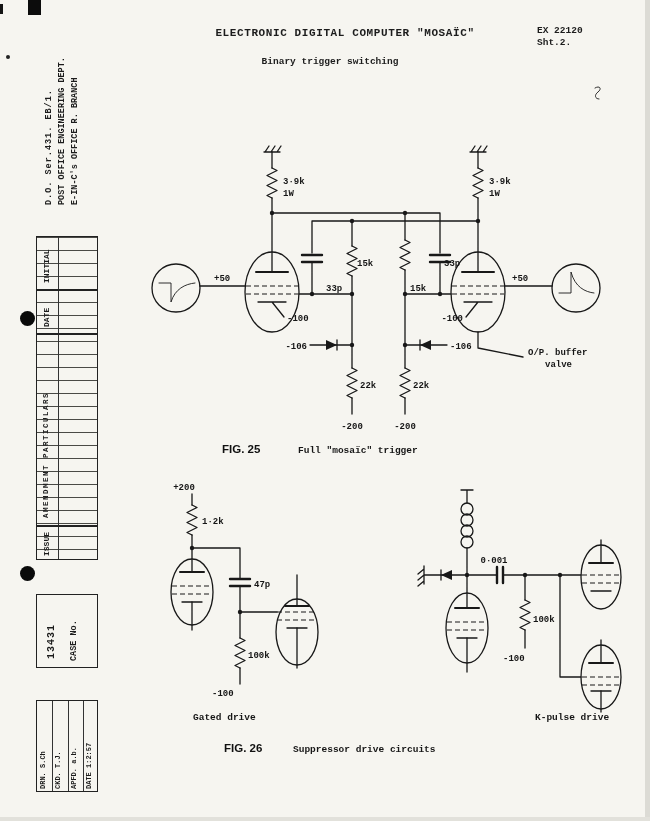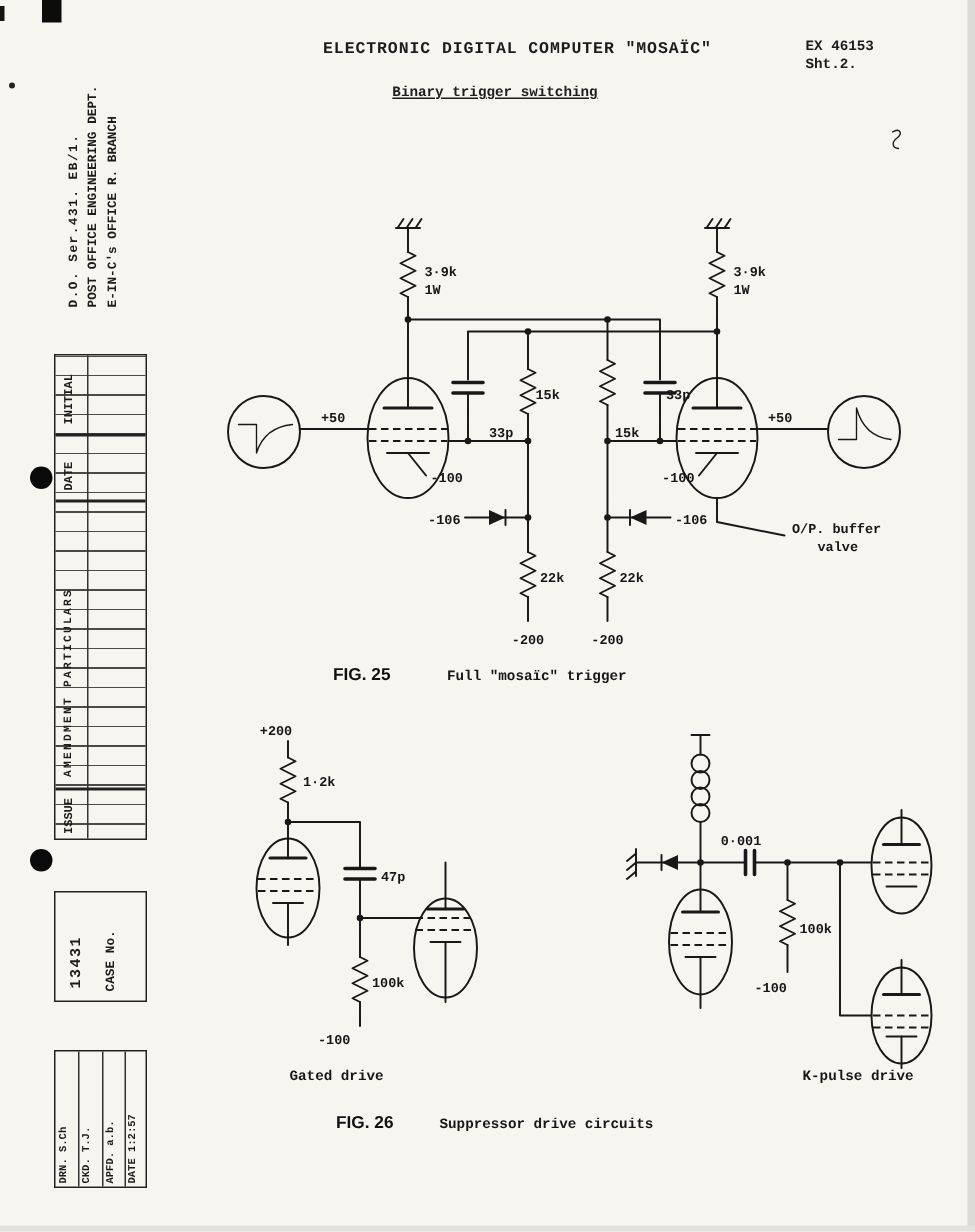--- a/index.html
+++ b/index.html
@@ -9,21 +9,21 @@
   .edge-bottom{position:absolute;left:0;bottom:0;width:100%;height:4px;background:#e2e1db;}
   .corner-mark{position:absolute;left:28px;top:0;width:13px;height:15px;background:#0c0c0c;}
   .nub{position:absolute;left:0;top:4px;width:3px;height:10px;background:#141414;}
   .margin-dot{position:absolute;left:6px;top:55px;width:4px;height:4px;border-radius:50%;background:#222;}
   .punch{position:absolute;left:20px;width:15px;height:15px;border-radius:50%;background:#0a0a0a;}
   .hole1{top:311px;} .hole2{top:566px;}
 
   .title{position:absolute;left:120px;top:27px;width:450px;text-align:center;
          font-weight:bold;font-size:11px;letter-spacing:.6px;}
   .subtitle{position:absolute;left:120px;top:56px;width:420px;text-align:center;
-         font-weight:bold;font-size:9.5px;text-decoration:underline;}
+         font-weight:bold;font-size:9.5px;}
   .refblock{position:absolute;left:537px;top:25px;font-weight:bold;font-size:9.5px;line-height:12px;}
 
   .rot{position:absolute;transform-origin:0 0;transform:rotate(-90deg);white-space:nowrap;
        font-weight:bold;color:#1c1c1c;}
   .dept{font-size:8.5px;}
   .serial{letter-spacing:1px;}
 
   .amend-table{position:absolute;left:36px;top:236px;width:62px;height:324px;
       border:1.2px solid #222;box-sizing:border-box;
       background-image:repeating-linear-gradient(to bottom,#4a4a46 0,#4a4a46 1px,transparent 1px,transparent 13px);}
@@ -62,21 +62,21 @@
   <div class="edge-bottom"></div>
   <div class="corner-mark"></div>
   <div class="nub"></div>
   <div class="margin-dot"></div>
   <div class="punch hole1"></div>
   <div class="punch hole2"></div>
 
   <div class="title">ELECTRONIC DIGITAL COMPUTER "MOSAÏC"</div>
   <div class="subtitle">Binary trigger switching</div>
   <div class="refblock">
-    <div>EX 46153</div>
+    <div>EX 22120</div>
     <div>Sht.2.</div>
   </div>
 
   <div class="rot dept serial" style="left:44px;top:205px">D.O. Ser.431.  EB/1.</div>
   <div class="rot dept" style="left:57px;top:205px">POST OFFICE ENGINEERING DEPT.</div>
   <div class="rot dept" style="left:70px;top:205px">E-IN-C's OFFICE  R. BRANCH</div>
 
   <div class="amend-table">
     <div class="amend-div"></div>
     <div class="sect" style="top:52px"></div>

